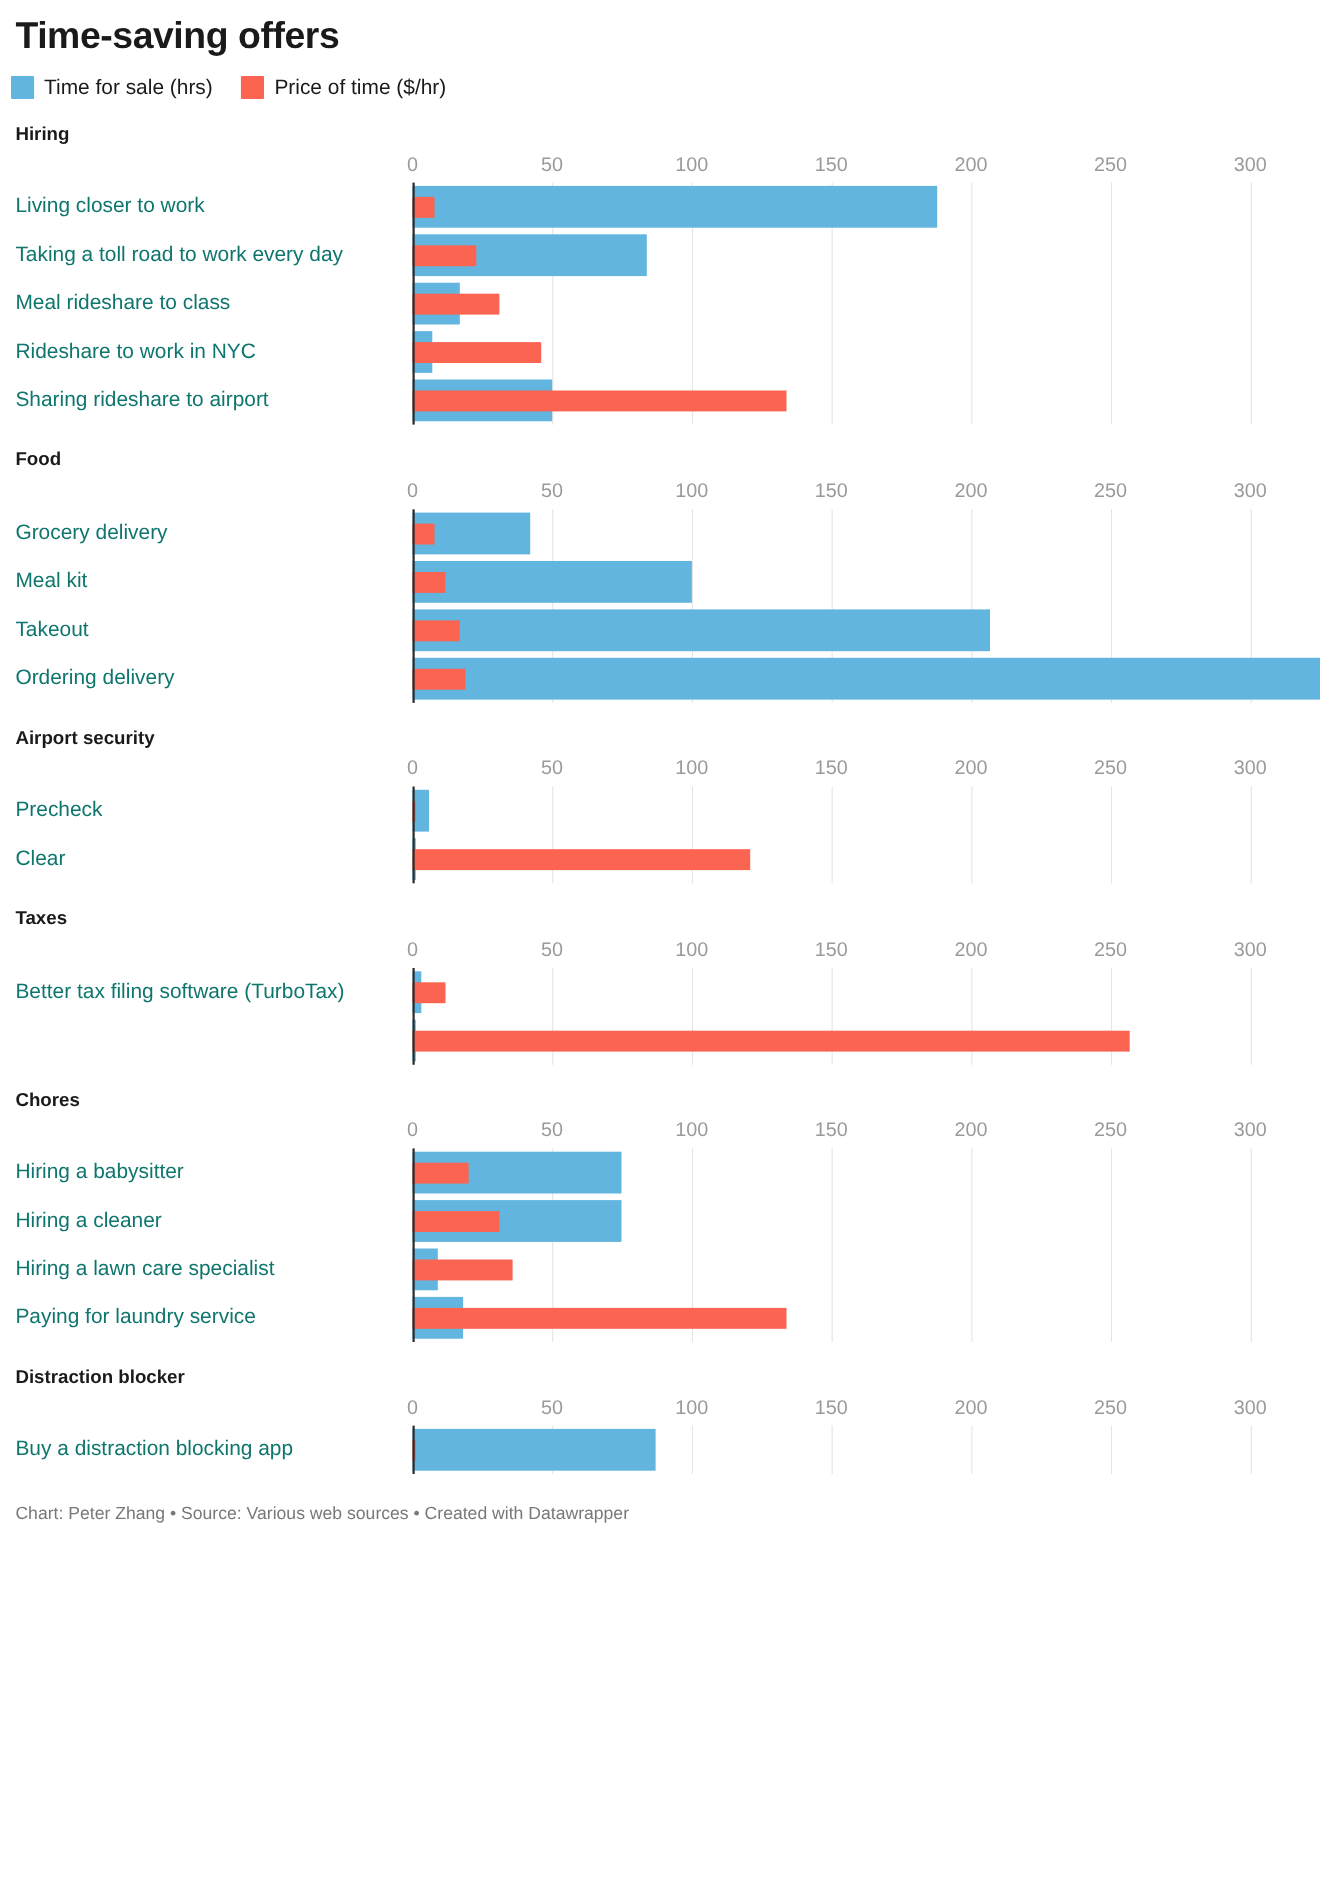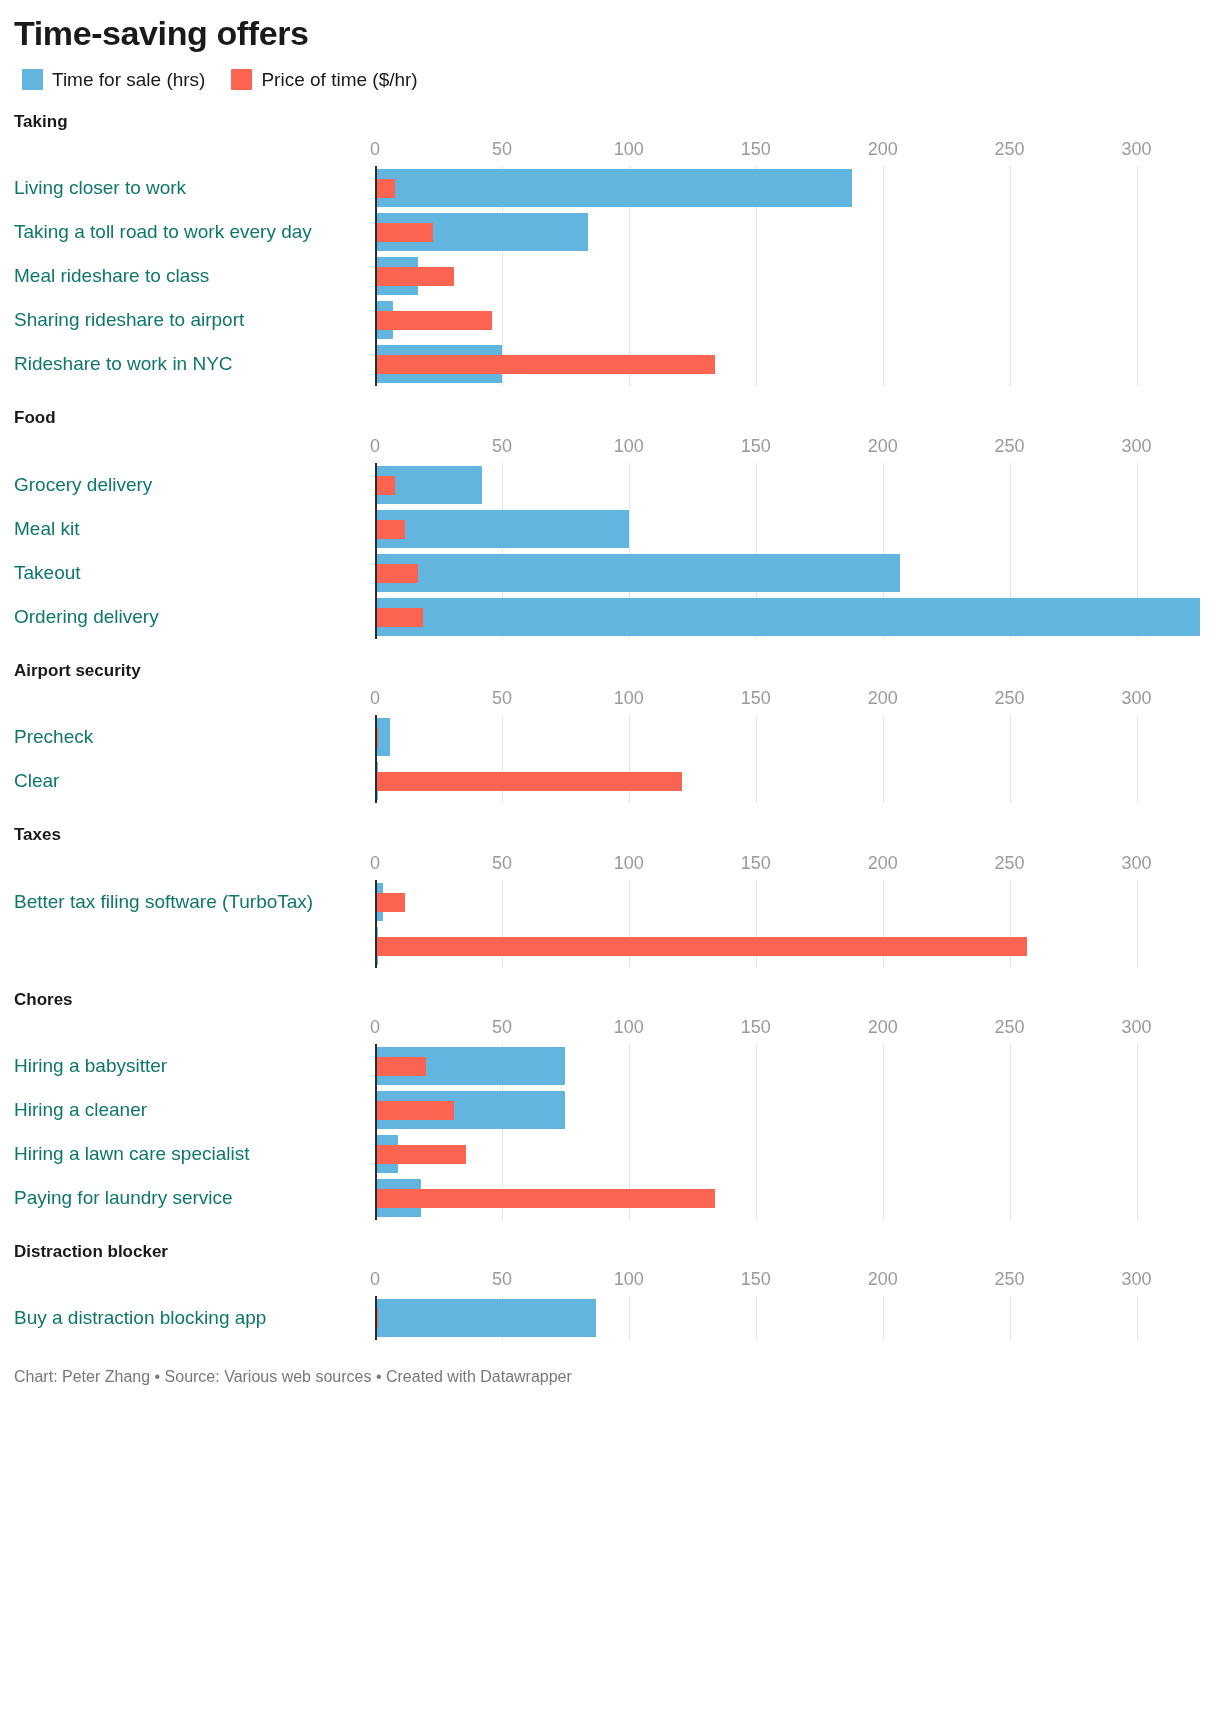--- a/index.html
+++ b/index.html
@@ -24,21 +24,21 @@
     font-size:34px;
     font-weight:bold;
     letter-spacing:-0.4px;
     margin:0 0 0 4px;
     line-height:1.15;
     color:#1a1a1a;
   }
   .legend{
     display:flex;
     align-items:center;
-    margin:16px 0 0 12px;
+    margin:16px 0 0 0;
     gap:26px;
   }
   .legend-item{display:flex;align-items:center;gap:9px;}
   .legend-swatch{
     width:21px;height:21px;display:block;border-radius:1px;
   }
   .legend-label{font-size:19px;color:#1a1a1a;line-height:1;}
 
   
   .group{margin-top:22px;}
@@ -162,39 +162,39 @@
       <span class="legend-label">Time for sale (hrs)</span>
     </div>
     <div class="legend-item">
       <span class="legend-swatch" style="background: rgb(250, 100, 80);"></span>
       <span class="legend-label">Price of time ($/hr)</span>
     </div>
   </div>
 
   <div id="groups-container">
       <div class="group">
-        <div class="group-title">Taking</div>
+        <div class="group-title">Hiring</div>
         <div class="plot">
           <div class="labels-col">
             <div class="axis"></div>
             <div class="rows">
               <div class="row">
                 <div class="row-label">Living closer to work</div>
               </div>
               <div class="row">
                 <div class="row-label">Taking a toll road to work every day</div>
               </div>
               <div class="row">
                 <div class="row-label">Meal rideshare to class</div>
               </div>
               <div class="row">
+                <div class="row-label">Rideshare to work in NYC</div>
+              </div>
+              <div class="row">
                 <div class="row-label">Sharing rideshare to airport</div>
-              </div>
-              <div class="row">
-                <div class="row-label">Rideshare to work in NYC</div>
               </div>
             </div>
           </div>
           <div class="bars-col">
             <div class="axis">
               <span class="axis-tick" style="left: 0%;">0</span>
               <span class="axis-tick" style="left: 15.3846%;">50</span>
               <span class="axis-tick" style="left: 30.7692%;">100</span>
               <span class="axis-tick" style="left: 46.1538%;">150</span>
               <span class="axis-tick" style="left: 61.5385%;">200</span>

